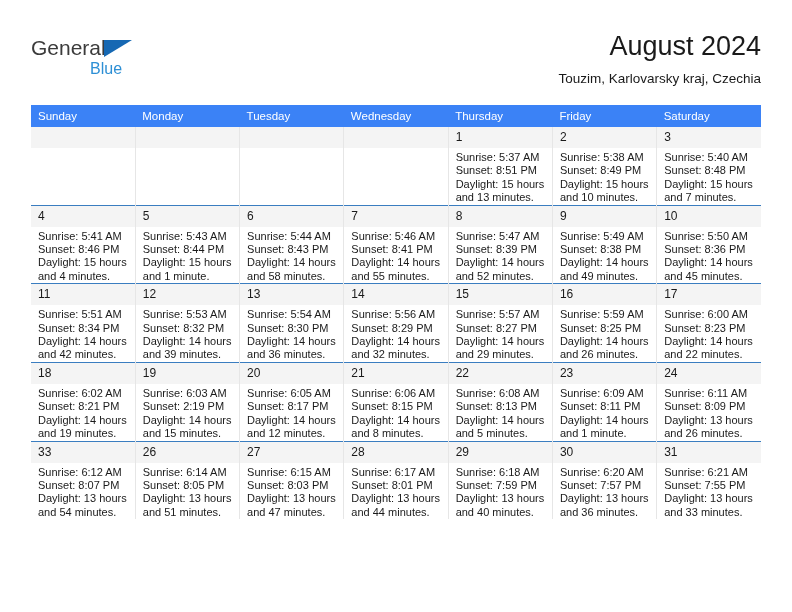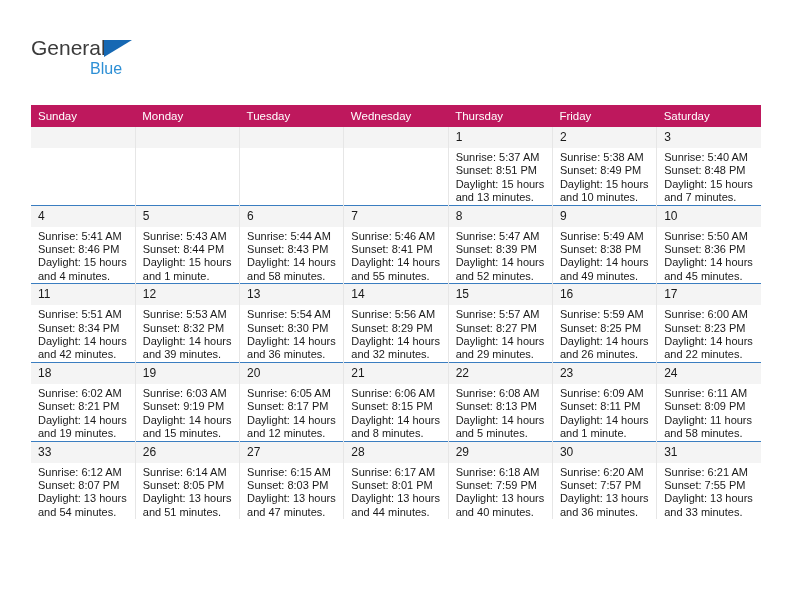--- a/index.html
+++ b/index.html
@@ -87,21 +87,21 @@
   
   .calendar {
     position: absolute;
     left: 31px;
     top: 105px;
     width: 730px;
     border-collapse: collapse;
     table-layout: fixed;
   }
   .calendar th {
-    background: #be185d;
+    background: #3b82f6;
     color: #ffffff;
     font-size: 11.5px;
     font-weight: normal;
     text-align: left;
     padding: 5px 0 5px 7px;
     height: 12px;
     border: none;
   }
   .calendar td {
     vertical-align: top;
@@ -144,20 +144,24 @@
 <div class="page">
 
   <div class="top-bar">
 
     <div class="logo">
       <span class="logo-general">General</span>
       <span class="logo-tri"></span>
       <span class="logo-blue">Blue</span>
     </div>
 
+    <div class="title-block">
+      <h1 class="cal-title">August 2024</h1>
+      <p class="cal-subtitle">Touzim, Karlovarsky kraj, Czechia</p>
+    </div>
 
   </div>
 
   <table class="calendar">
     <thead>
       <tr>
         <th>Sunday</th>
         <th>Monday</th>
         <th>Tuesday</th>
         <th>Wednesday</th>
@@ -331,21 +335,21 @@
           <div class="info">
             <div>Sunrise: 6:02 AM</div>
             <div>Sunset: 8:21 PM</div>
             <div>Daylight: 14 hours and 19 minutes.</div>
           </div>
         </td>
         <td>
           <div class="daynum">19</div>
           <div class="info">
             <div>Sunrise: 6:03 AM</div>
-            <div>Sunset: 9:19 PM</div>
+            <div>Sunset: 2:19 PM</div>
             <div>Daylight: 14 hours and 15 minutes.</div>
           </div>
         </td>
         <td>
           <div class="daynum">20</div>
           <div class="info">
             <div>Sunrise: 6:05 AM</div>
             <div>Sunset: 8:17 PM</div>
             <div>Daylight: 14 hours and 12 minutes.</div>
           </div>
@@ -372,21 +376,21 @@
             <div>Sunrise: 6:09 AM</div>
             <div>Sunset: 8:11 PM</div>
             <div>Daylight: 14 hours and 1 minute.</div>
           </div>
         </td>
         <td>
           <div class="daynum">24</div>
           <div class="info">
             <div>Sunrise: 6:11 AM</div>
             <div>Sunset: 8:09 PM</div>
-            <div>Daylight: 11 hours and 58 minutes.</div>
+            <div>Daylight: 13 hours and 26 minutes.</div>
           </div>
         </td>
       </tr>
 
       <tr class="week-row">
         <td>
           <div class="daynum">33</div>
           <div class="info">
             <div>Sunrise: 6:12 AM</div>
             <div>Sunset: 8:07 PM</div>

